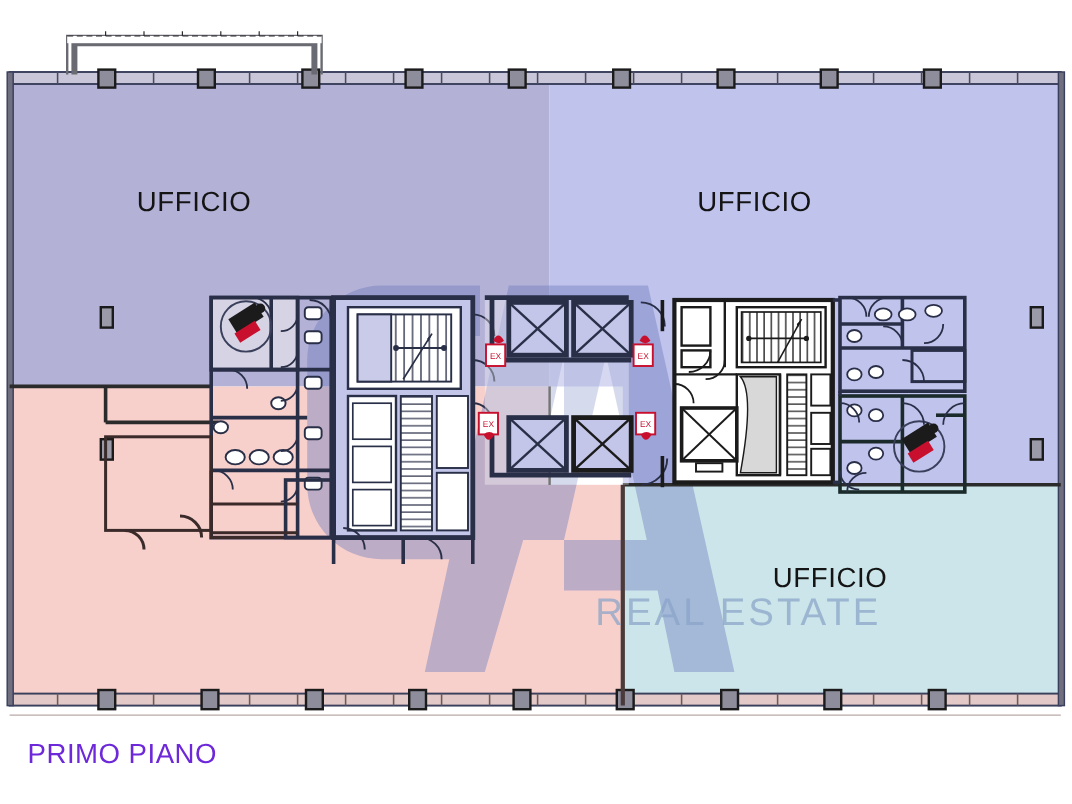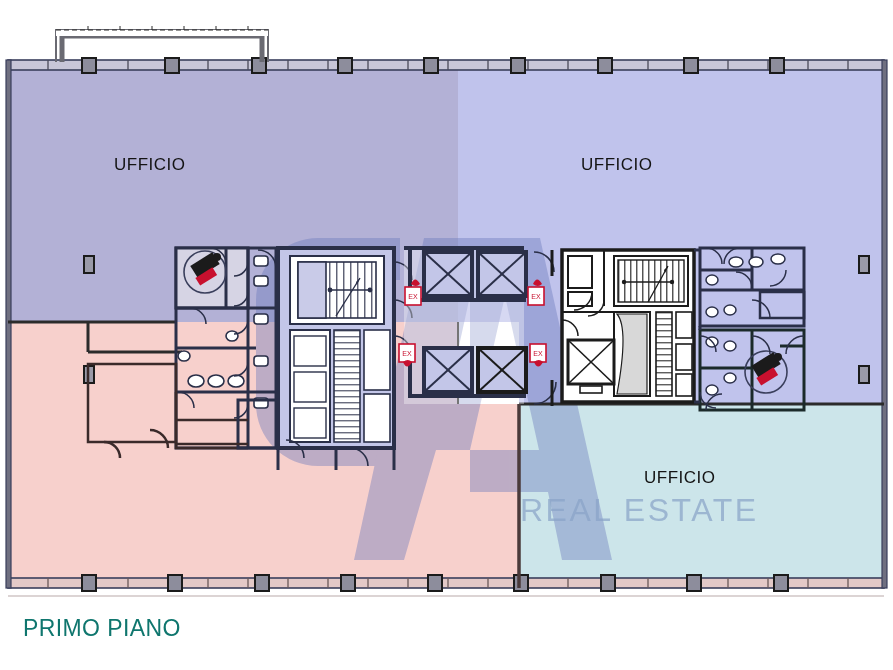--- a/index.html
+++ b/index.html
@@ -8,45 +8,45 @@
     width:893px;height:670px;overflow:hidden;position:relative;
     font-family:"Liberation Sans","DejaVu Sans",sans-serif;
     color:#1a1a1a;
   }
   #plan-root{position:absolute;left:0;top:0;width:893px;height:670px;background:#fff;}
   #plan-svg{position:absolute;left:0;top:0;display:block;}
 
   
   .zone-label{
     position:absolute;
-    font-size:17px;
+    font-size:23px;
     letter-spacing:.5px;
     font-weight:400;
     color:#141414;
     white-space:nowrap;
     pointer-events:none;
   }
   #label-ufficio-nw{left:114px;top:155px;}
   #label-ufficio-ne{left:581px;top:155px;}
   #label-ufficio-se{left:644px;top:468px;}
   #label-unita{left:72px;top:475px;}
 
   
   #footer-caption{
     position:absolute;left:23px;top:615px;
-    font-size:23px;letter-spacing:.4px;color:#0f766e;white-space:nowrap;
+    font-size:23px;letter-spacing:.4px;color:#6d28d9;white-space:nowrap;
   }
 
   
   #watermark{
     position:absolute;left:0;top:0;width:893px;height:600px;
     pointer-events:none;overflow:hidden;
   }
   #wm-realestate{
-    position:absolute;left:520px;top:492px;
+    position:absolute;left:496px;top:492px;
     font-size:32px;letter-spacing:2.5px;
     color:#8aa4c8;opacity:.72;white-space:nowrap;
     font-weight:400;
   }
 </style>
 </head>
 <body>
 
 <div id="plan-root">
 

